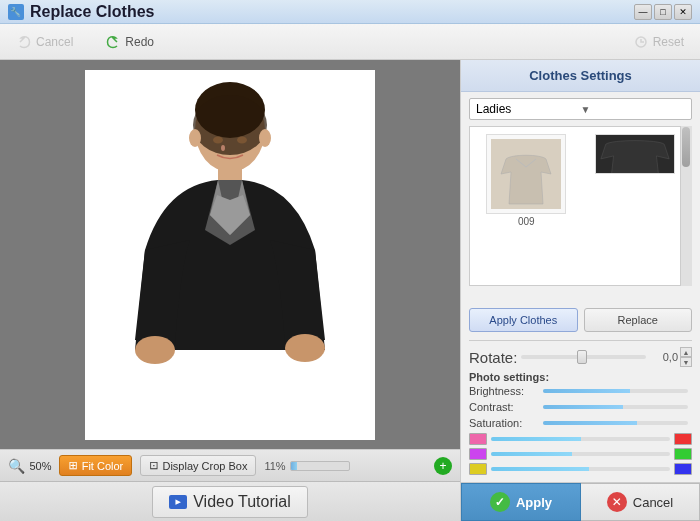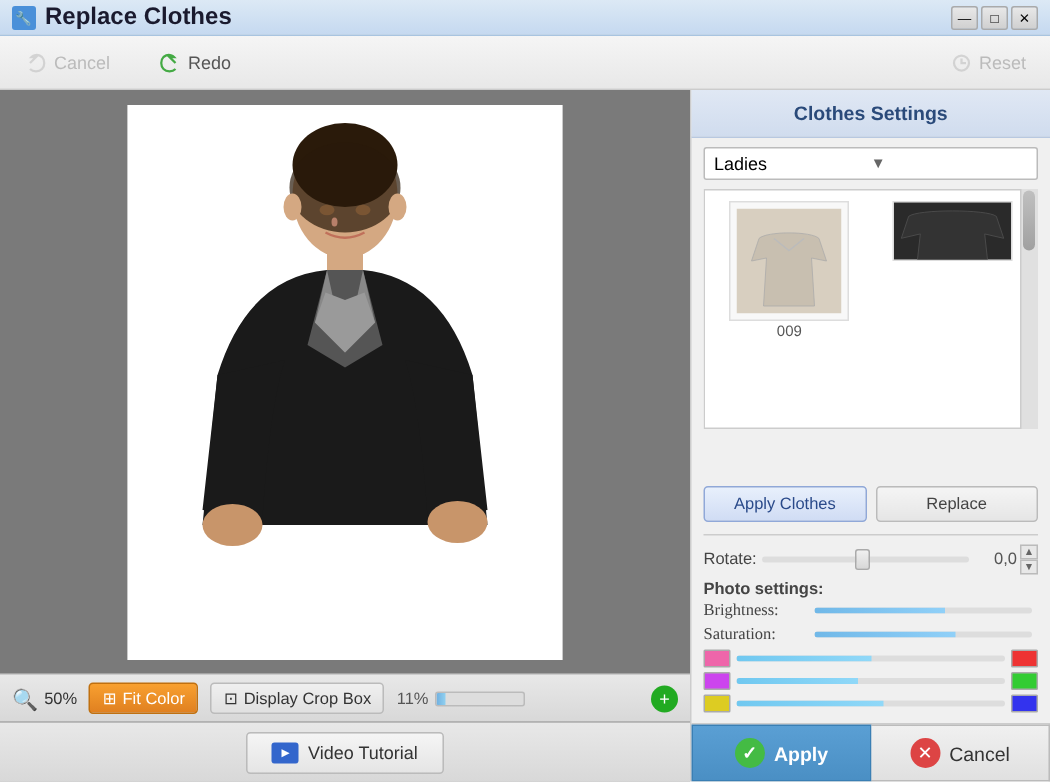--- a/index.html
+++ b/index.html
@@ -168,21 +168,21 @@
       align-items: center;
       justify-content: center;
     }
     .video-btn {
       display: flex; align-items: center; gap: 6px;
       padding: 6px 16px;
       background: linear-gradient(to bottom, #f5f5f5, #e5e5e5);
       border: 1px solid #bbb;
       border-radius: 3px;
       cursor: pointer;
-      font-size: 12px;
+      font-size: 16px;
       color: #333;
     }
     .video-icon {
       width: 18px; height: 14px;
       background: #3366cc;
       border-radius: 2px;
       position: relative;
     }
     .video-icon::after {
       content: '▶';
@@ -308,21 +308,20 @@
       color: #444;
     }
 
     
     .settings-section {
       padding: 4px 8px;
     }
     .setting-row {
       display: flex; align-items: center;
       margin-bottom: 4px;
-      font-family: Liberation Serif, serif;
     }
     .setting-label {
       font-size: 11px;
       color: #444;
       width: 70px;
       flex-shrink: 0;
     }
     .setting-slider-track {
       height: 4px;
       background: #ddd;
@@ -330,21 +329,21 @@
       overflow: hidden;
     }
     .setting-slider-fill {
       height: 100%;
       background: linear-gradient(to right, #70b8e8, #90d0f8);
     }
     .rotate-row {
       display: flex; align-items: center;
       margin-bottom: 4px;
     }
-    .rotate-label { font-size: 11px; color: #444; margin-right: 4px; }
+    .rotate-label { font-size: 15px; color: #444; margin-right: 4px; }
     .rotate-slider-wrap {
       flex: 1;
       display: flex; align-items: center;
     }
     .rotate-slider-track {
       flex: 1; height: 4px;
       background: #ddd; border-radius: 2px;
       position: relative;
     }
     .rotate-thumb {
@@ -645,20 +644,28 @@
 
       <div class="setting-row">
         <span class="setting-label">Brightness:</span>
         <div style="flex:1;margin:0 4px;">
           <div class="setting-slider-track">
             <div class="setting-slider-fill" style="width:60%"></div>
           </div>
         </div>
       </div>
 
+      <div class="setting-row">
+        <span class="setting-label">Contrast:</span>
+        <div style="flex:1;margin:0 4px;">
+          <div class="setting-slider-track">
+            <div class="setting-slider-fill" style="width:55%"></div>
+          </div>
+        </div>
+      </div>
 
       <div class="setting-row">
         <span class="setting-label">Saturation:</span>
         <div style="flex:1;margin:0 4px;">
           <div class="setting-slider-track">
             <div class="setting-slider-fill" style="width:65%"></div>
           </div>
         </div>
       </div>
 

